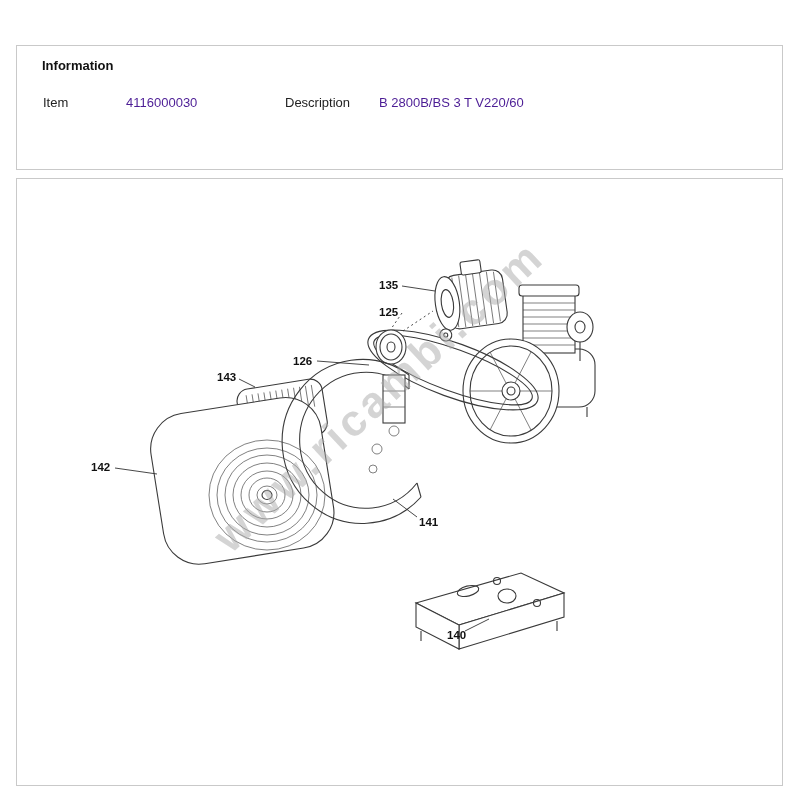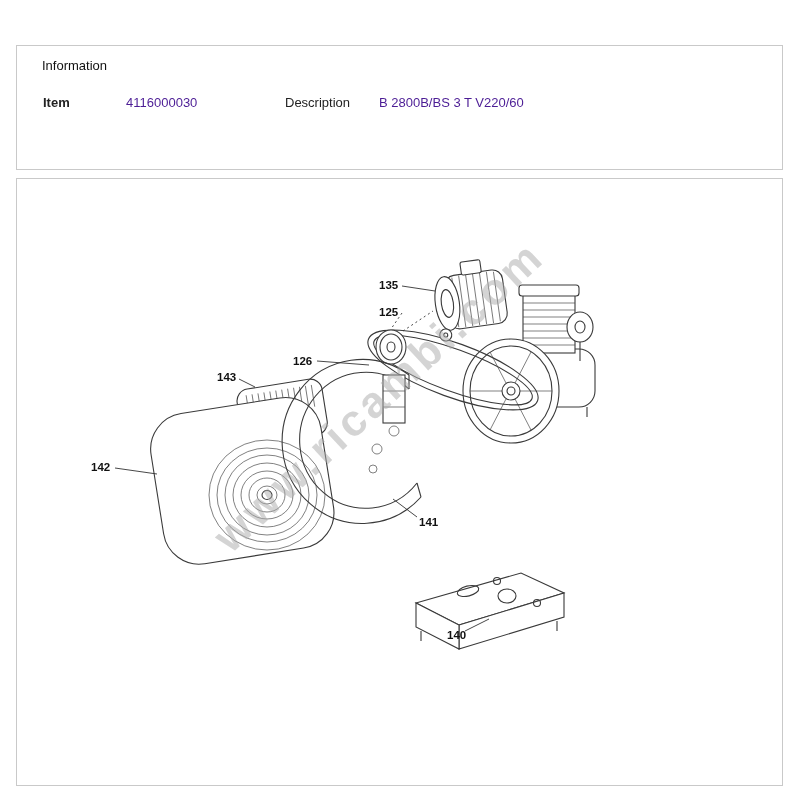--- a/index.html
+++ b/index.html
@@ -1,24 +1,24 @@
 <!DOCTYPE html>
 <html><head>
 <meta charset="utf-8">
 <style>
   html,body{margin:0;padding:0;background:#ffffff;}
   .page{position:relative;width:800px;height:800px;background:#ffffff;
         font-family:"Liberation Sans","DejaVu Sans",sans-serif;color:#1a1a1a;overflow:hidden;}
   .panel{position:absolute;background:#ffffff;border:1px solid #c9c9c9;box-sizing:border-box;}
   .info-panel{left:16px;top:45px;width:767px;height:125px;}
-  .info-title{position:absolute;left:25px;top:12px;font-size:13px;font-weight:normal;color:#111;}
+  .info-title{position:absolute;left:25px;top:12px;font-size:13px;font-weight:bold;color:#111;}
   .info-row{position:absolute;left:0;top:49px;width:100%;height:18px;font-size:13px;}
   .info-label{position:absolute;color:#222;}
   .info-value{position:absolute;color:#4c1d95;}
-  .lbl-item{left:26px;font-weight:bold;}
+  .lbl-item{left:26px;}
   .val-item{left:109px;}
   .lbl-desc{left:268px;}
   .val-desc{left:362px;}
   .diagram-panel{left:16px;top:178px;width:767px;height:608px;}
   svg{display:block;}
   .ln{stroke:#3a3a3a;stroke-width:1.1;fill:none;}
   .lnf{stroke:#3a3a3a;stroke-width:1.1;fill:#ffffff;}
   .thin{stroke:#4a4a4a;stroke-width:0.7;fill:none;}
   .leader{stroke:#333;stroke-width:0.9;fill:none;}
   .partnum{font-family:"Liberation Sans","DejaVu Sans",sans-serif;font-size:11.5px;font-weight:bold;fill:#111;}

